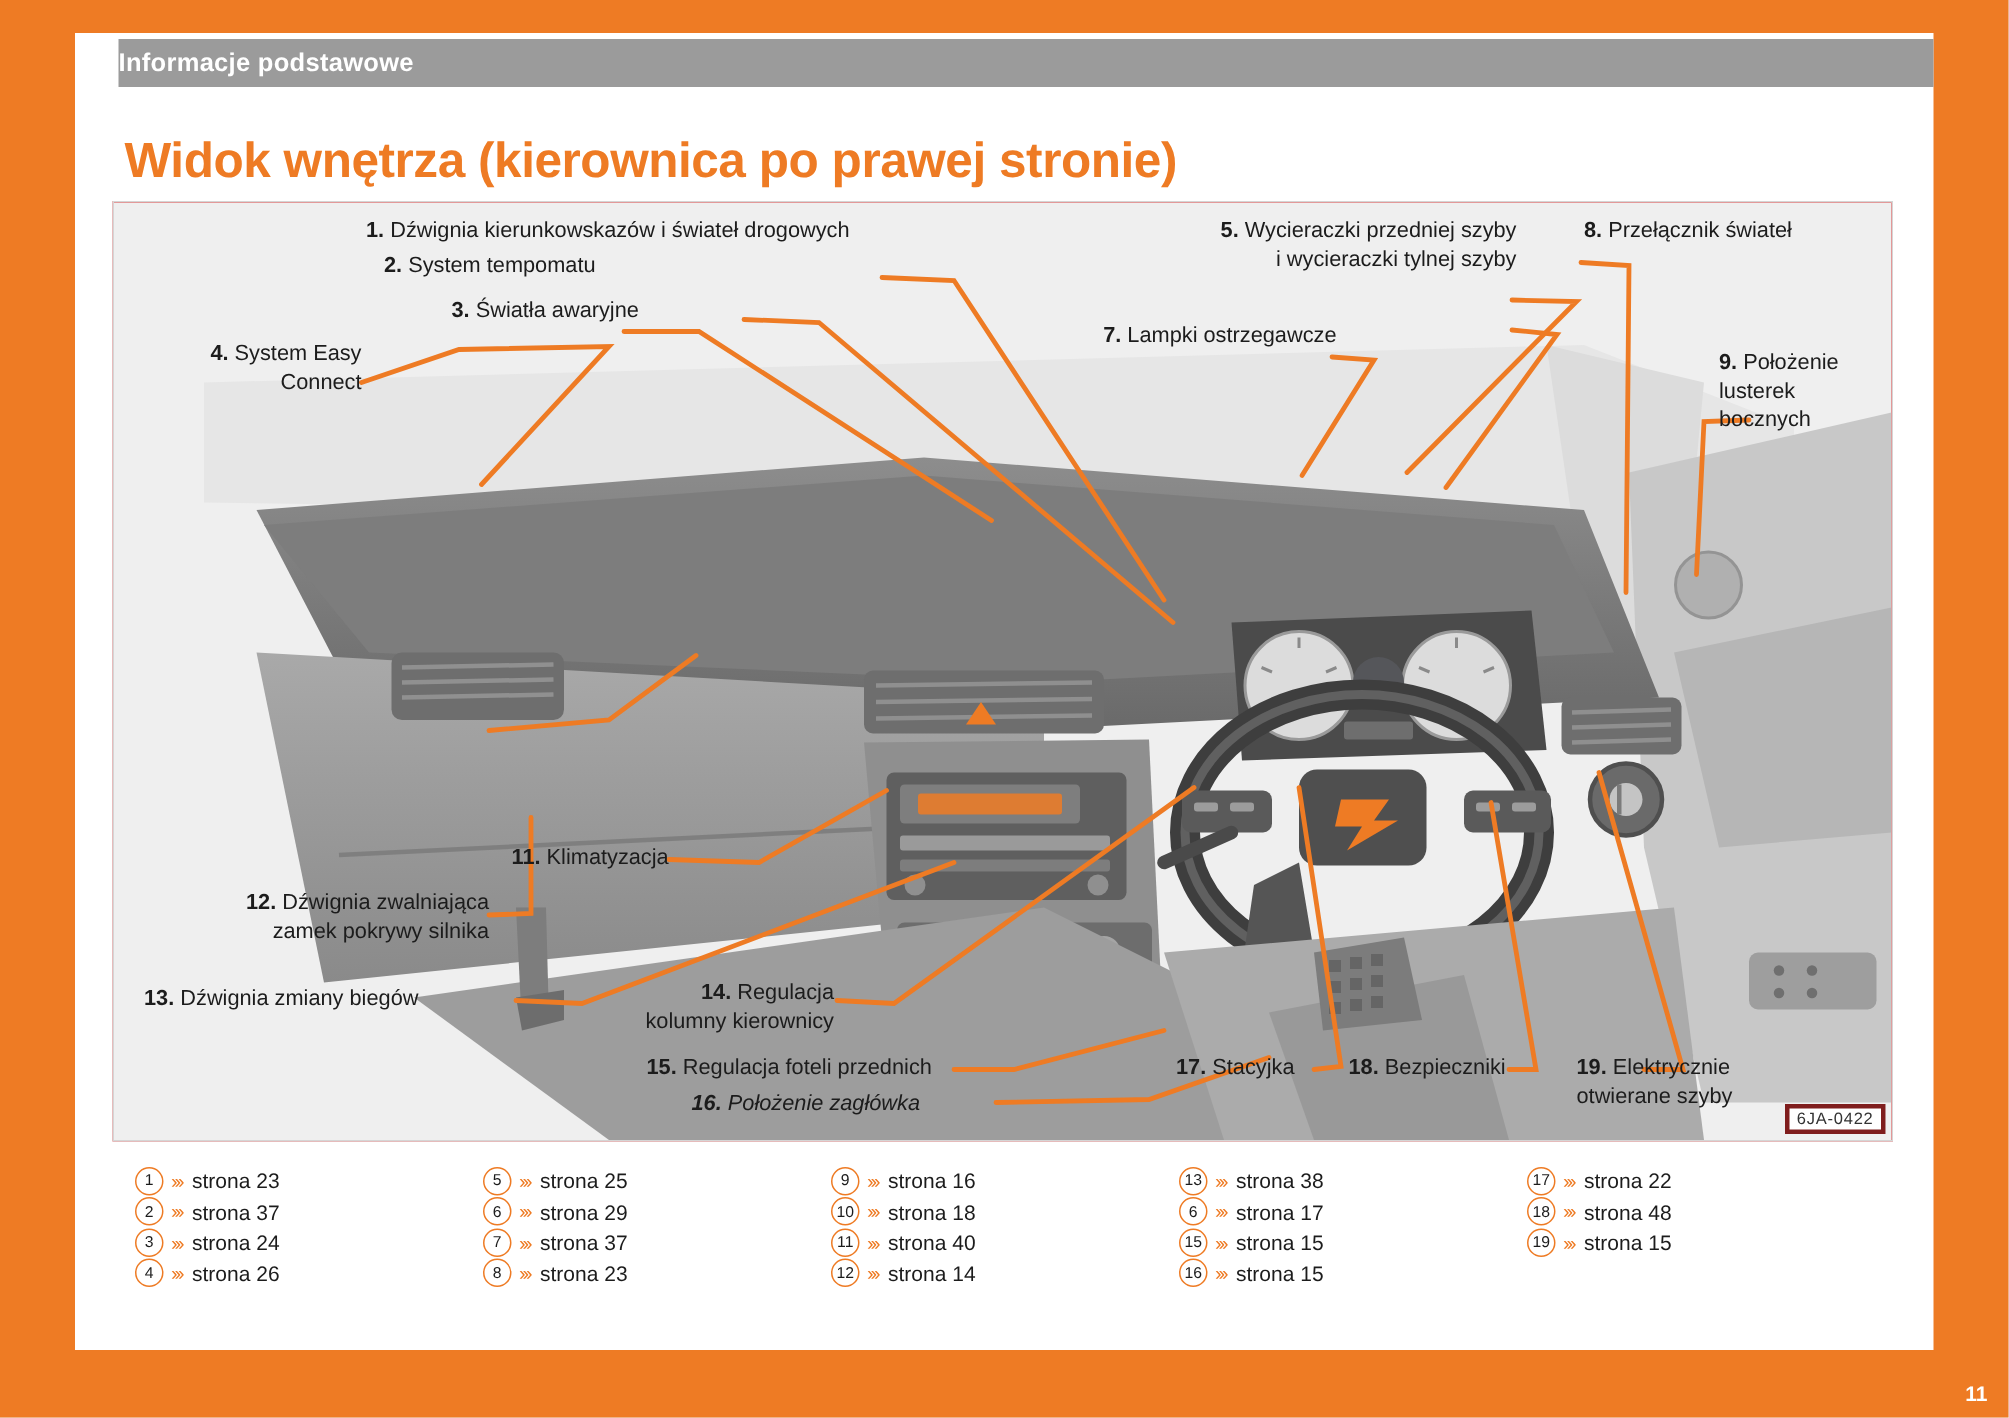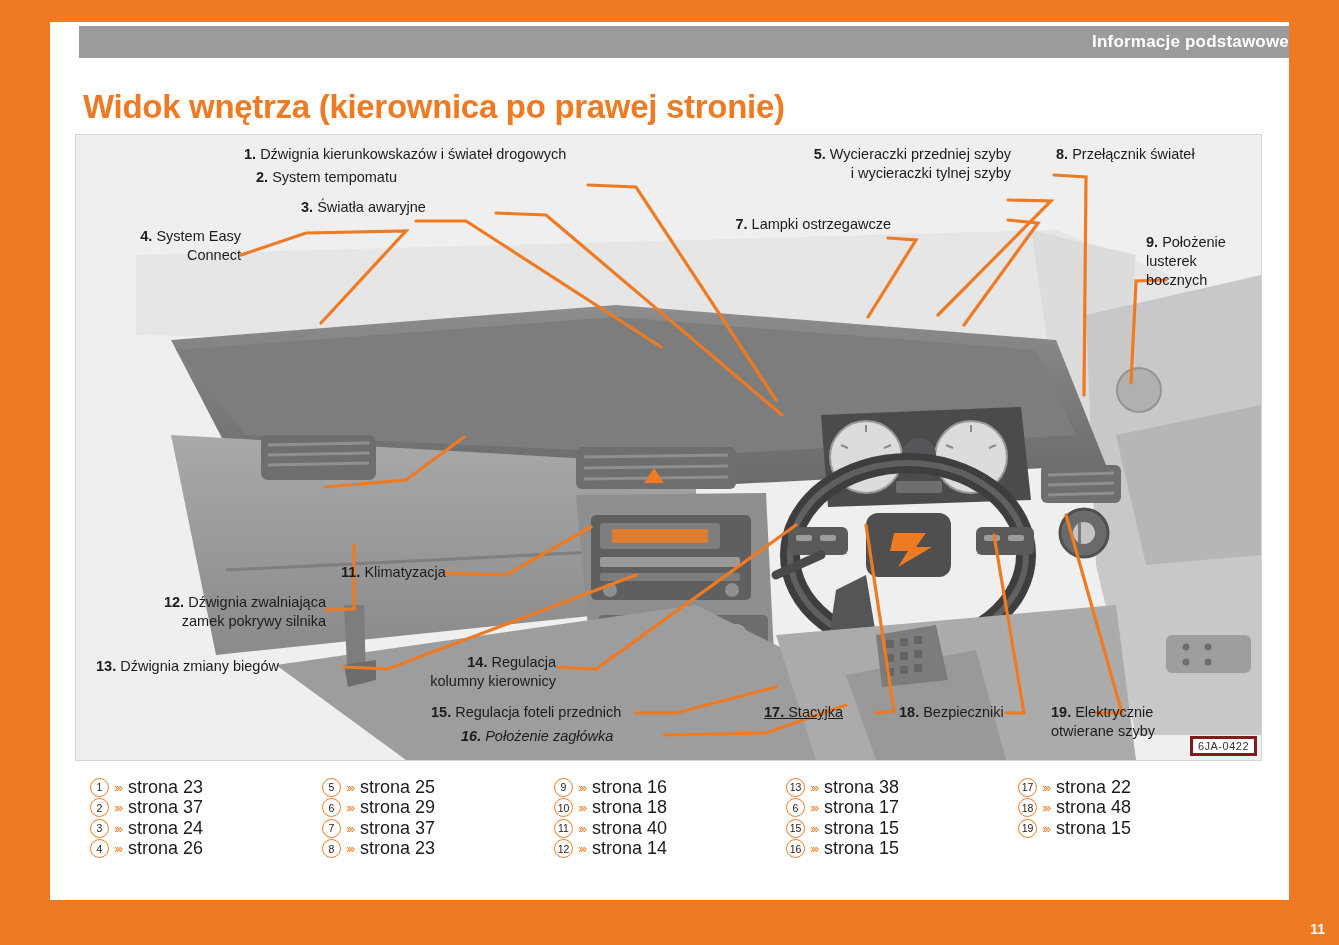--- a/index.html
+++ b/index.html
@@ -27,21 +27,21 @@
     left: 29px;
     top: 4px;
     width: 1210px;
     height: 32px;
     background: #9b9b9b;
     color: #ffffff;
     font-size: 17px;
     font-weight: bold;
     display: flex;
     align-items: center;
-    justify-content: flex-end;
+    justify-content: flex-start;
     letter-spacing: .2px;
   }
   
   .page-title {
     position: absolute;
     left: 33px;
     top: 44px;
     color: #EE7B24;
     font-size: 33px;
     font-weight: bold;
@@ -111,21 +111,21 @@
     justify-content: center;
     margin-right: 5px;
     flex: 0 0 auto;
   }
   .idx-arrows {
     color: #EE7B24;
     font-size: 13px;
     letter-spacing: -2px;
     margin-right: 7px;
   }
-  .idx-text { font-size: 18px; }
+  .idx-text { font-size: 14px; }
   
   .page-num {
     position: absolute;
     right: 14px;
     bottom: 8px;
     color: #ffffff;
     font-size: 14px;
     font-weight: bold;
   }
 </style>
@@ -341,21 +341,21 @@
 lusterek
 bocznych</span></div>
     <div class="cl" style="left:265px; top:428px;"><b>11.</b> <span>Klimatyzacja</span></div>
     <div class="cl r" style="left:20px; top:458px; width:230px;"><b>12.</b> <span>Dźwignia zwalniająca
 zamek pokrywy silnika</span></div>
     <div class="cl" style="left:20px; top:522px;"><b>13.</b> <span>Dźwignia zmiany biegów</span></div>
     <div class="cl r" style="left:280px; top:518px; width:200px;"><b>14.</b> <span>Regulacja
 kolumny kierownicy</span></div>
     <div class="cl" style="left:355px; top:568px;"><b>15.</b> <span>Regulacja foteli przednich</span></div>
     <div class="cl" style="left:385px; top:592px;font-style:italic;"><b>16.</b> <span>Położenie zagłówka</span></div>
-    <div class="cl" style="left:688px; top:568px;text-decoration:underline;"><b>17.</b> <span>Stacyjka</span></div>
+    <div class="cl" style="left:708px; top:568px;"><b>17.</b> <span>Stacyjka</span></div>
     <div class="cl" style="left:823px; top:568px;"><b>18.</b> <span>Bezpieczniki</span></div>
     <div class="cl" style="left:975px; top:568px; width:175px;"><b>19.</b> <span>Elektrycznie
 otwierane szyby</span></div>
 
     <div class="fig-code">6JA-0422</div>
   </div>
 
   <div class="index">
 
     <div class="idx-col">

